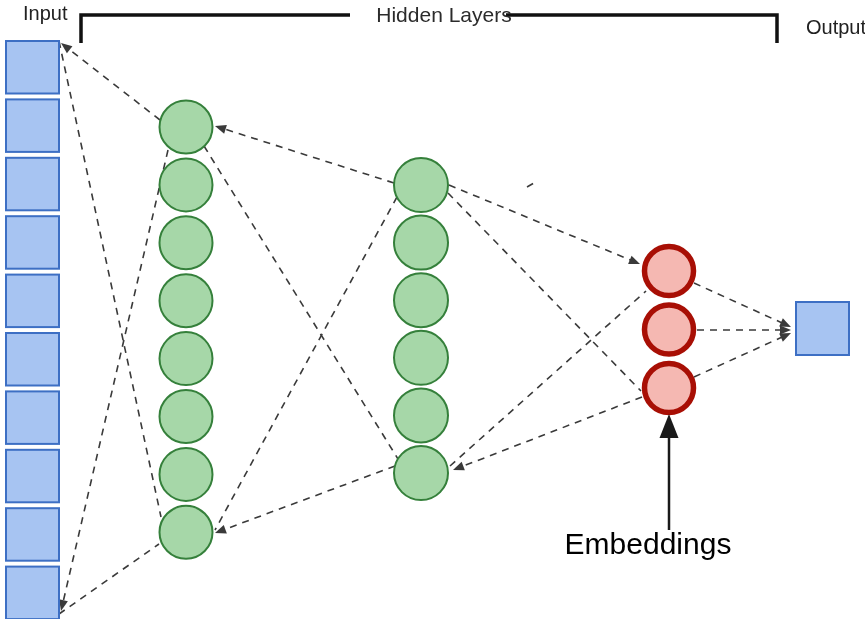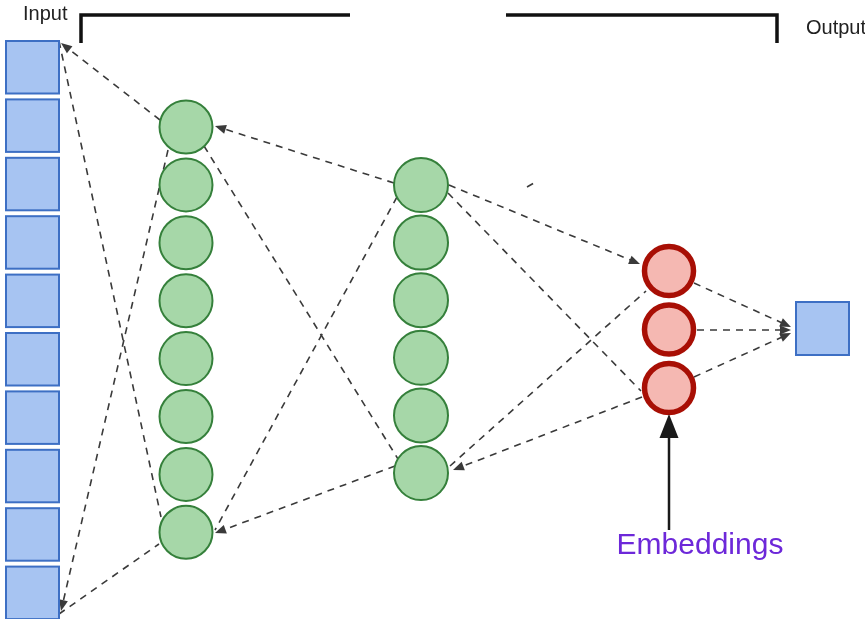--- a/index.html
+++ b/index.html
@@ -16,24 +16,24 @@
     position: absolute;
     color: #212121;
     white-space: nowrap;
     line-height: 1.1;
     margin-left: 16px;
   }
   .label-input   { left: 7px;  top: 2px;  font-size: 20px; }
   .label-hidden  { left: 428px; top: 3px; font-size: 21px; transform: translateX(-50%); color: #2b2b2b; }
   .label-output  { left: 790px; top: 16px; font-size: 20px; }
   .label-embeddings {
-    left: 684px; top: 527px;
+    left: 632px; top: 527px;
     font-size: 30px;
     transform: translateX(-50%);
-    color: #6d28d9;
+    color: #000000;
   }
 </style>
 </head>
 <body>
 
 <div class="canvas">
 
   <svg id="diagram-svg" width="865" height="619" viewBox="0 0 865 619">
       <line x1="160" y1="120" x2="66.52546552163429" y2="47.29758429460444" stroke="#3a3a3a" stroke-width="1.6" stroke-dasharray="7 6"></line>
       <polygon points="61,43 66.92014163032245,53.30543172685759 72.44560715195674,46.20126177047065" fill="#3a3a3a"></polygon>
@@ -88,18 +88,19 @@
       <circle cx="669" cy="271" r="24.5" fill="#f5b8b2" stroke="#a80f05" stroke-width="5.5"></circle>
       <circle cx="669" cy="329.5" r="24.5" fill="#f5b8b2" stroke="#a80f05" stroke-width="5.5"></circle>
       <circle cx="669" cy="388" r="24.5" fill="#f5b8b2" stroke="#a80f05" stroke-width="5.5"></circle>
       <rect x="796" y="302" width="53" height="53" fill="#a7c4f2" stroke="#3d6fc4" stroke-width="2"></rect>
       <line x1="669" y1="530" x2="669" y2="435" stroke="#1a1a1a" stroke-width="2.5"></line>
       <polygon points="669,414 659.5,438 678.5,438" fill="#1a1a1a"></polygon>
     </svg>
 
   <div class="label label-input">Input</div>
 
+  <div class="label label-hidden">Hidden Layers</div>
 
   <div class="label label-output">Output</div>
 
   <div class="label label-embeddings">Embeddings</div>
 
 </div>
 
 </body></html>

